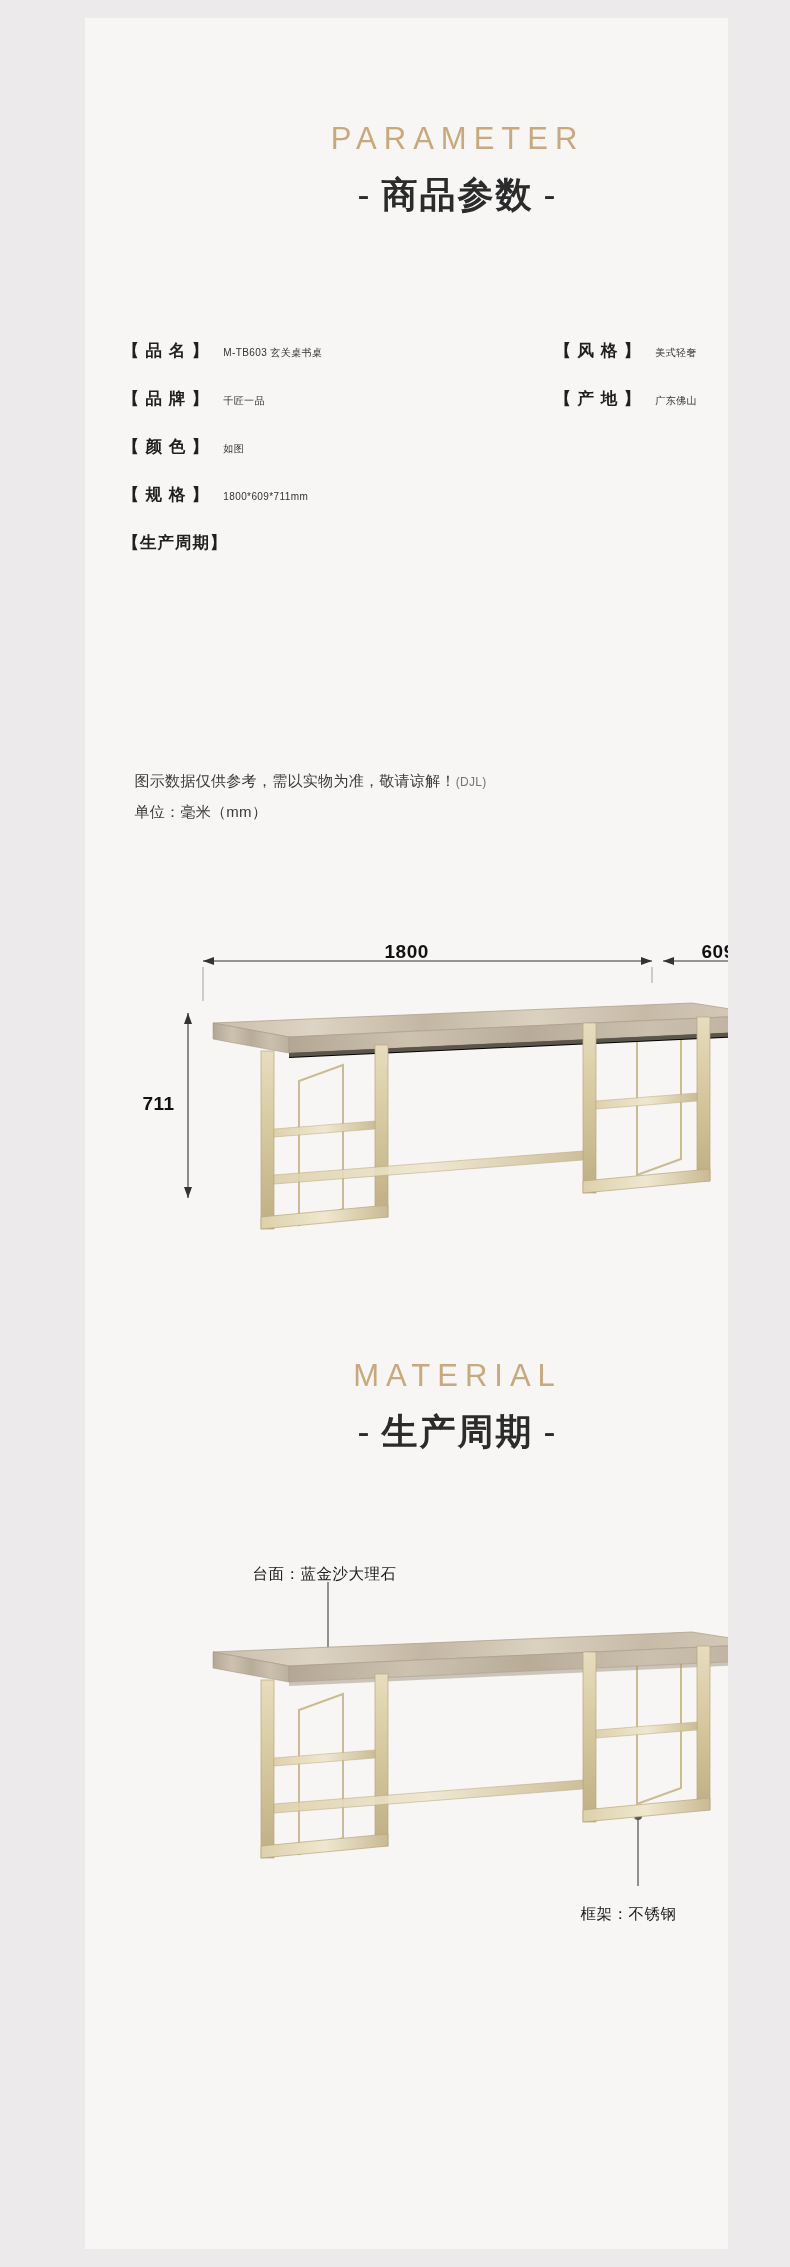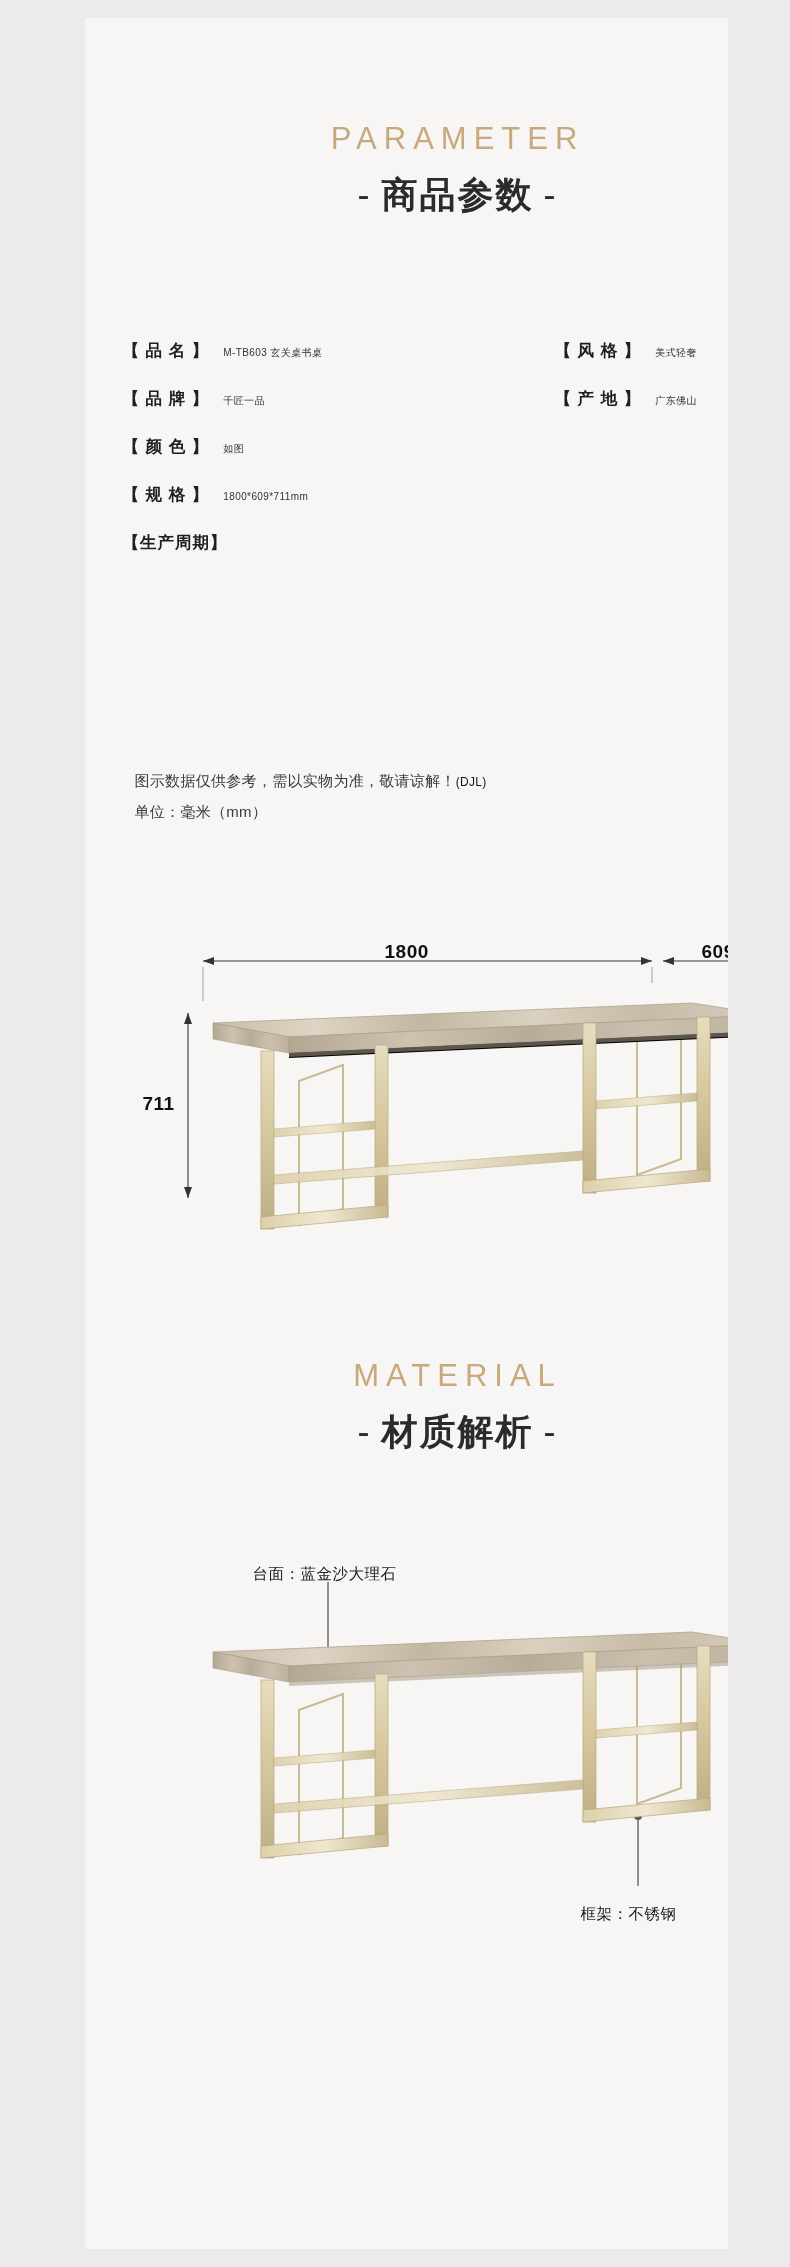--- a/index.html
+++ b/index.html
@@ -103,21 +103,21 @@
     left: 50px;
     top: 748px;
     width: 660px;
     font-size: 15px;
     color: #3a3a3a;
     line-height: 30px;
     letter-spacing: 0.3px;
   }
   .note .small {
     font-size: 12px;
-    color: #0f172a;
+    color: #737373;
     text-align: center;
   }
 
   
   .dim-wrap {
     position: absolute;
     left: 0;
     top: 905px;
     width: 746px;
     height: 345px;
@@ -311,21 +311,21 @@
           <polygon points="511,178 612,170 612,178 511,186" fill="url(#goldH)" stroke="#c0b083" stroke-width="0.6" opacity="0.95"></polygon>
         </g>
 
         <polygon points="189,252 498,228 498,237 189,261" fill="url(#goldH)" stroke="#b7a77e" stroke-width="0.6" opacity="0.9"></polygon>
       </svg>
     </div>
 
     <div class="sec-head" id="material-head">
       <div class="eng">MATERIAL</div>
       <div class="cn">
-        <span class="dash">-</span><span>材质解析</span><span class="dash">-</span>
+        <span class="dash">-</span><span>生产周期</span><span class="dash">-</span>
       </div>
     </div>
 
     <div class="mat-wrap">
       <div class="mat-note" id="mat-top-label">台面：蓝金沙大理石</div>
       <div class="mat-note" id="mat-base-label">框架：不锈钢</div>
 
       <svg width="746" height="420" viewBox="0 0 746 420">
         <defs>
           <linearGradient id="marbleTop2" x1="0" y1="0" x2="1" y2="0">

